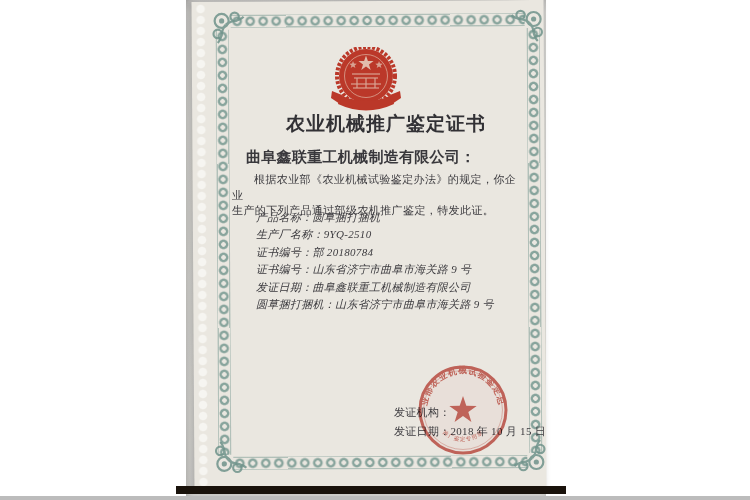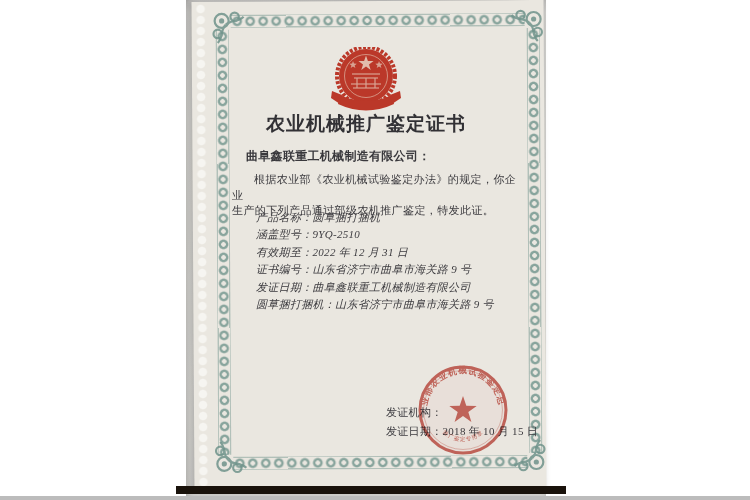--- a/index.html
+++ b/index.html
@@ -48,34 +48,34 @@
   .corner{position:absolute;width:36px;height:36px;opacity:.9;}
   .c-tl{left:-6px;top:-6px;}
   .c-tr{right:-6px;top:-6px;transform:scaleX(-1);}
   .c-bl{left:-6px;bottom:-6px;transform:scaleY(-1);}
   .c-br{right:-6px;bottom:-6px;transform:scale(-1,-1);}
   
   .emblem{position:absolute;top:47px;left:50%;transform:translateX(-50%);width:84px;height:68px;}
   
   .title{
     position:absolute;top:111px;left:0;width:100%;text-align:center;
-    font-size:19px;font-weight:bold;letter-spacing:1px;color:#323135;
+    font-size:19px;font-weight:bold;letter-spacing:1px;color:#323135;padding-left:20px;
   }
   .recipient{
     position:absolute;top:148px;left:60px;
-    font-size:12px;font-weight:bold;color:#39383c;letter-spacing:.3px;
+    font-size:15px;font-weight:bold;color:#39383c;letter-spacing:.3px;
   }
   .body-par{position:absolute;top:172px;left:46px;width:286px;color:#3c3b3f;}
   .body-par .ln{font-size:11px;line-height:15.5px;letter-spacing:.4px;}
   .body-par .ln.indent{text-indent:22px;}
   .fields{position:absolute;top:209px;left:70px;color:#3c3b3f;font-style:italic;}
   .field-row{font-size:11px;line-height:17.4px;letter-spacing:.3px;white-space:nowrap;}
   .field-row .lbl{color:#3a393d;}
   .field-row .val{color:#3c3b3f;}
-  .footer{position:absolute;top:403px;left:200px;color:#3c3b3f;z-index:2;}
+  .footer{position:absolute;top:403px;left:208px;color:#3c3b3f;z-index:2;}
   .footer .frow{font-size:11px;line-height:18.5px;letter-spacing:.3px;white-space:nowrap;}
   
   .seal{position:absolute;left:231px;top:364px;width:92px;height:92px;opacity:.8;mix-blend-mode:multiply;z-index:3;}
   
   .dark-band{position:absolute;left:-10px;right:-20px;bottom:3px;height:8px;background:#19120b;}
   .page-strip{position:absolute;left:0;bottom:0;width:750px;height:4px;background:#bcbcbc;}
 </style>
 </head>
 <body>
 
@@ -156,22 +156,22 @@
 
   <div class="recipient">曲阜鑫联重工机械制造有限公司：</div>
 
   <div class="body-par">
     <div class="ln indent">根据农业部《农业机械试验鉴定办法》的规定，你企业</div>
     <div class="ln">生产的下列产品通过部级农机推广鉴定，特发此证。</div>
   </div>
 
   <div class="fields">
     <div class="field-row"><span class="lbl">产品名称：</span><span class="val">圆草捆打捆机</span></div>
-    <div class="field-row"><span class="lbl">涵盖型号：</span><span class="val">9YQ-2510</span></div>
-    <div class="field-row"><span class="lbl">有效期至：</span><span class="val">2022 年 12 月 31 日</span></div>
+    <div class="field-row"><span class="lbl">生产厂名称：</span><span class="val">9YQ-2510</span></div>
+    <div class="field-row"><span class="lbl">证书编号：</span><span class="val">部 20180784</span></div>
     <div class="field-row"><span class="lbl">证书编号：</span><span class="val">山东省济宁市曲阜市海关路 9 号</span></div>
     <div class="field-row"><span class="lbl">发证日期：</span><span class="val">曲阜鑫联重工机械制造有限公司</span></div>
     <div class="field-row"><span class="lbl">圆草捆打捆机：</span><span class="val">山东省济宁市曲阜市海关路 9 号</span></div>
   </div>
 
   <div class="footer">
     <div class="frow"><span>发证机构：</span></div>
     <div class="frow"><span>发证日期：</span><span>2018 年 10 月 15 日</span></div>
   </div>
 

